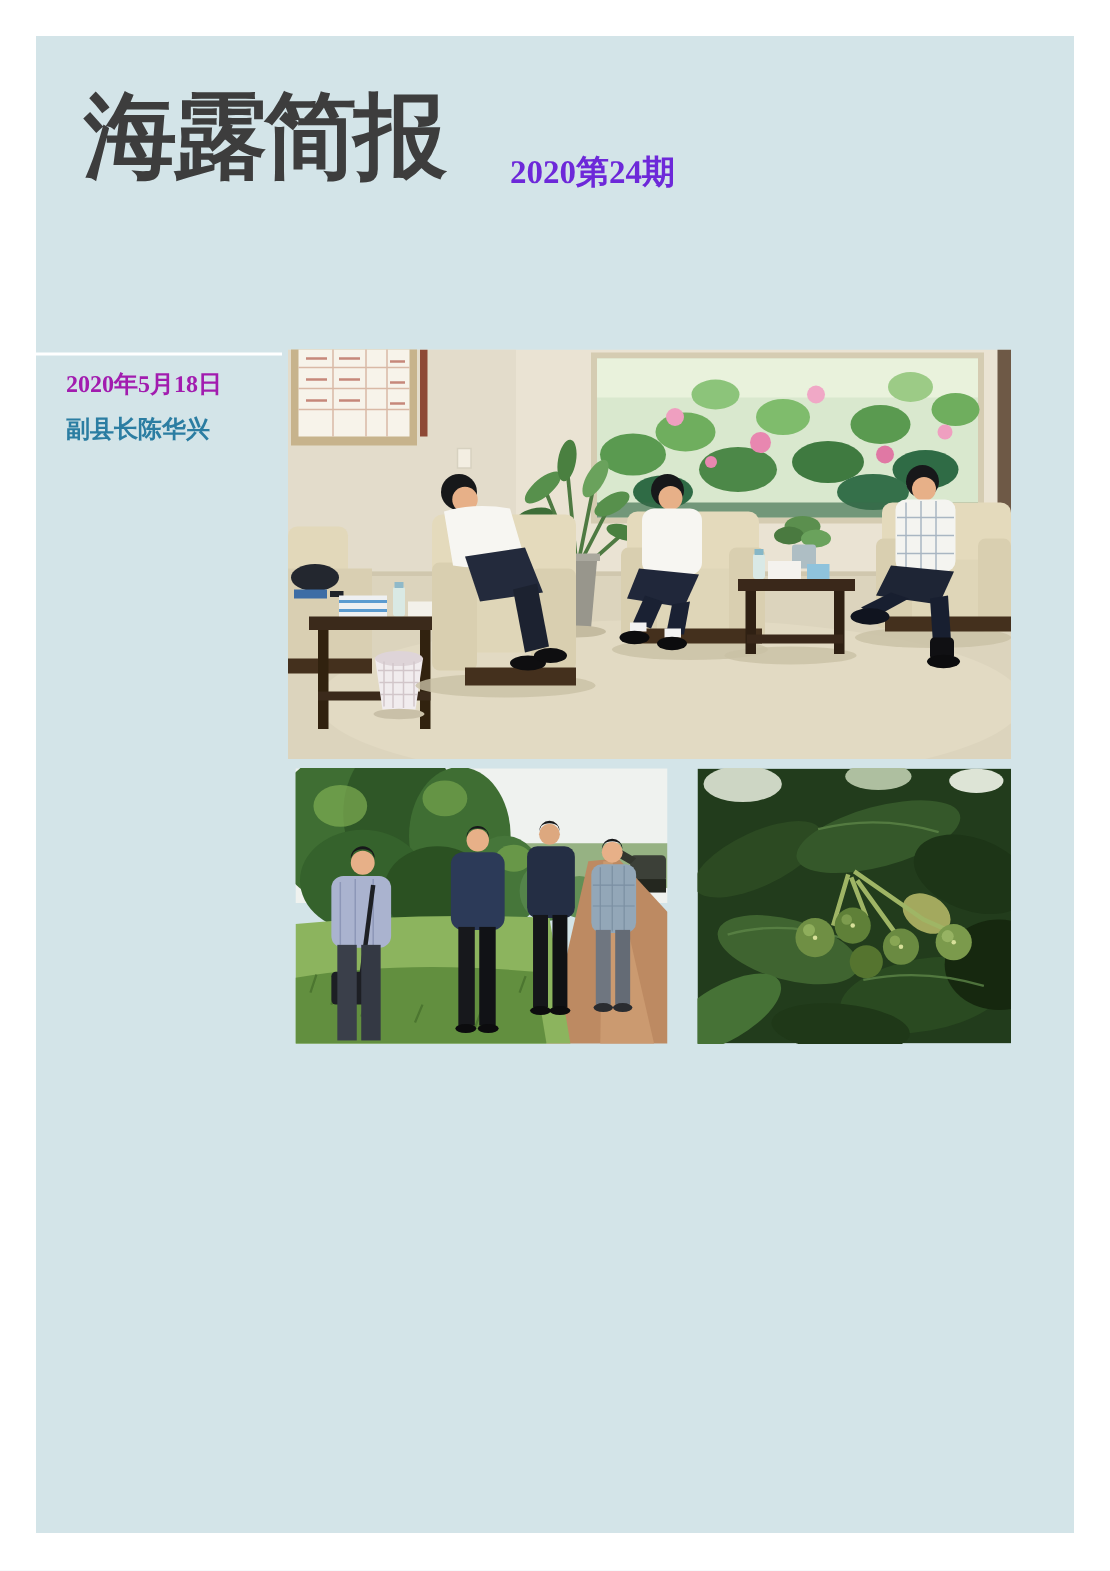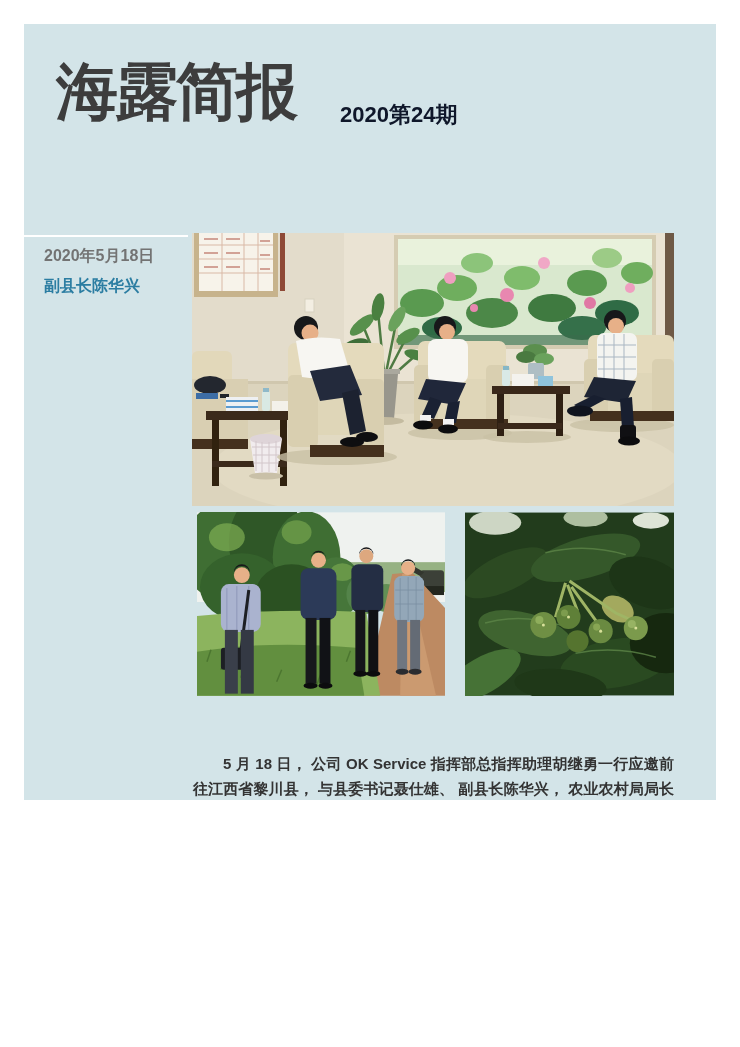--- a/index.html
+++ b/index.html
@@ -1,23 +1,23 @@
 <!DOCTYPE html>
 <html><head>
 <meta charset="utf-8">
 <style>
   html,body{margin:0;padding:0;background:#ffffff;}
-  .page{position:relative;width:740px;height:800px;background:#ffffff;overflow:hidden;
-        font-family:Liberation Sans, sans-serif;}
+  .page{position:relative;width:740px;height:1047px;background:#ffffff;overflow:hidden;
+        font-family:Liberation Serif, serif;}
   .panel{position:absolute;left:24px;top:24px;width:692px;height:998px;background:#d3e4e8;}
   .title{position:absolute;left:56px;top:56px;margin:0;font-size:62px;line-height:72px;
          font-weight:bold;color:#3d3d3d;letter-spacing:-2px;}
-  .issue{position:absolute;left:340px;top:100px;font-size:22px;font-weight:bold;color:#0f172a;}
+  .issue{position:absolute;left:340px;top:100px;font-size:22px;font-weight:bold;color:#6d28d9;}
   .divider{position:absolute;left:24px;top:235px;width:164px;height:2px;background:#ffffff;}
-  .meta-date{position:absolute;left:44px;top:246px;font-size:16px;font-weight:bold;color:#737373;}
+  .meta-date{position:absolute;left:44px;top:246px;font-size:16px;font-weight:bold;color:#a21caf;}
   .meta-dept{position:absolute;left:44px;top:276px;font-size:16px;font-weight:bold;color:#2b7da2;}
   .photo{position:absolute;display:block;}
   .photo-meeting{left:192px;top:233px;width:482px;height:273px;}
   .photo-orchard{left:197px;top:512px;width:248px;height:184px;}
   .photo-fruit{left:465px;top:512px;width:209px;height:184px;}
   .headline{position:absolute;left:193px;top:711px;width:481px;margin:0;text-align:center;
             font-size:20px;line-height:28px;font-weight:bold;color:#1d7ea0;}
   .article{position:absolute;left:193px;top:752px;width:481px;font-size:15px;
            line-height:24.8px;color:#333333;font-weight:bold;text-align:justify;}
   .article p{margin:0;text-indent:2em;}
@@ -293,15 +293,14 @@
       <circle cx="166" cy="111" r="4" fill="#97b363"></circle>
       <circle cx="78" cy="112" r="1.5" fill="#d8e09a"></circle>
       <circle cx="103" cy="104" r="1.5" fill="#d8e09a"></circle>
       <circle cx="135" cy="118" r="1.5" fill="#d8e09a"></circle>
       <circle cx="170" cy="115" r="1.5" fill="#d8e09a"></circle>
     </g>
   </svg>
 
 
   <div class="article">
-    <p>5 月 18 日， 公司 OK Service 指挥部总指挥助理胡继勇一行应邀前往江西省黎川县， 与县委书记聂仕雄、 副县长陈华兴， 农业农村局局长丁建平等领导进行了深入的座谈交流， 进一步了解了当地农业产业发展情况。</p>
   </div>
 </div>
 
 </body></html>

